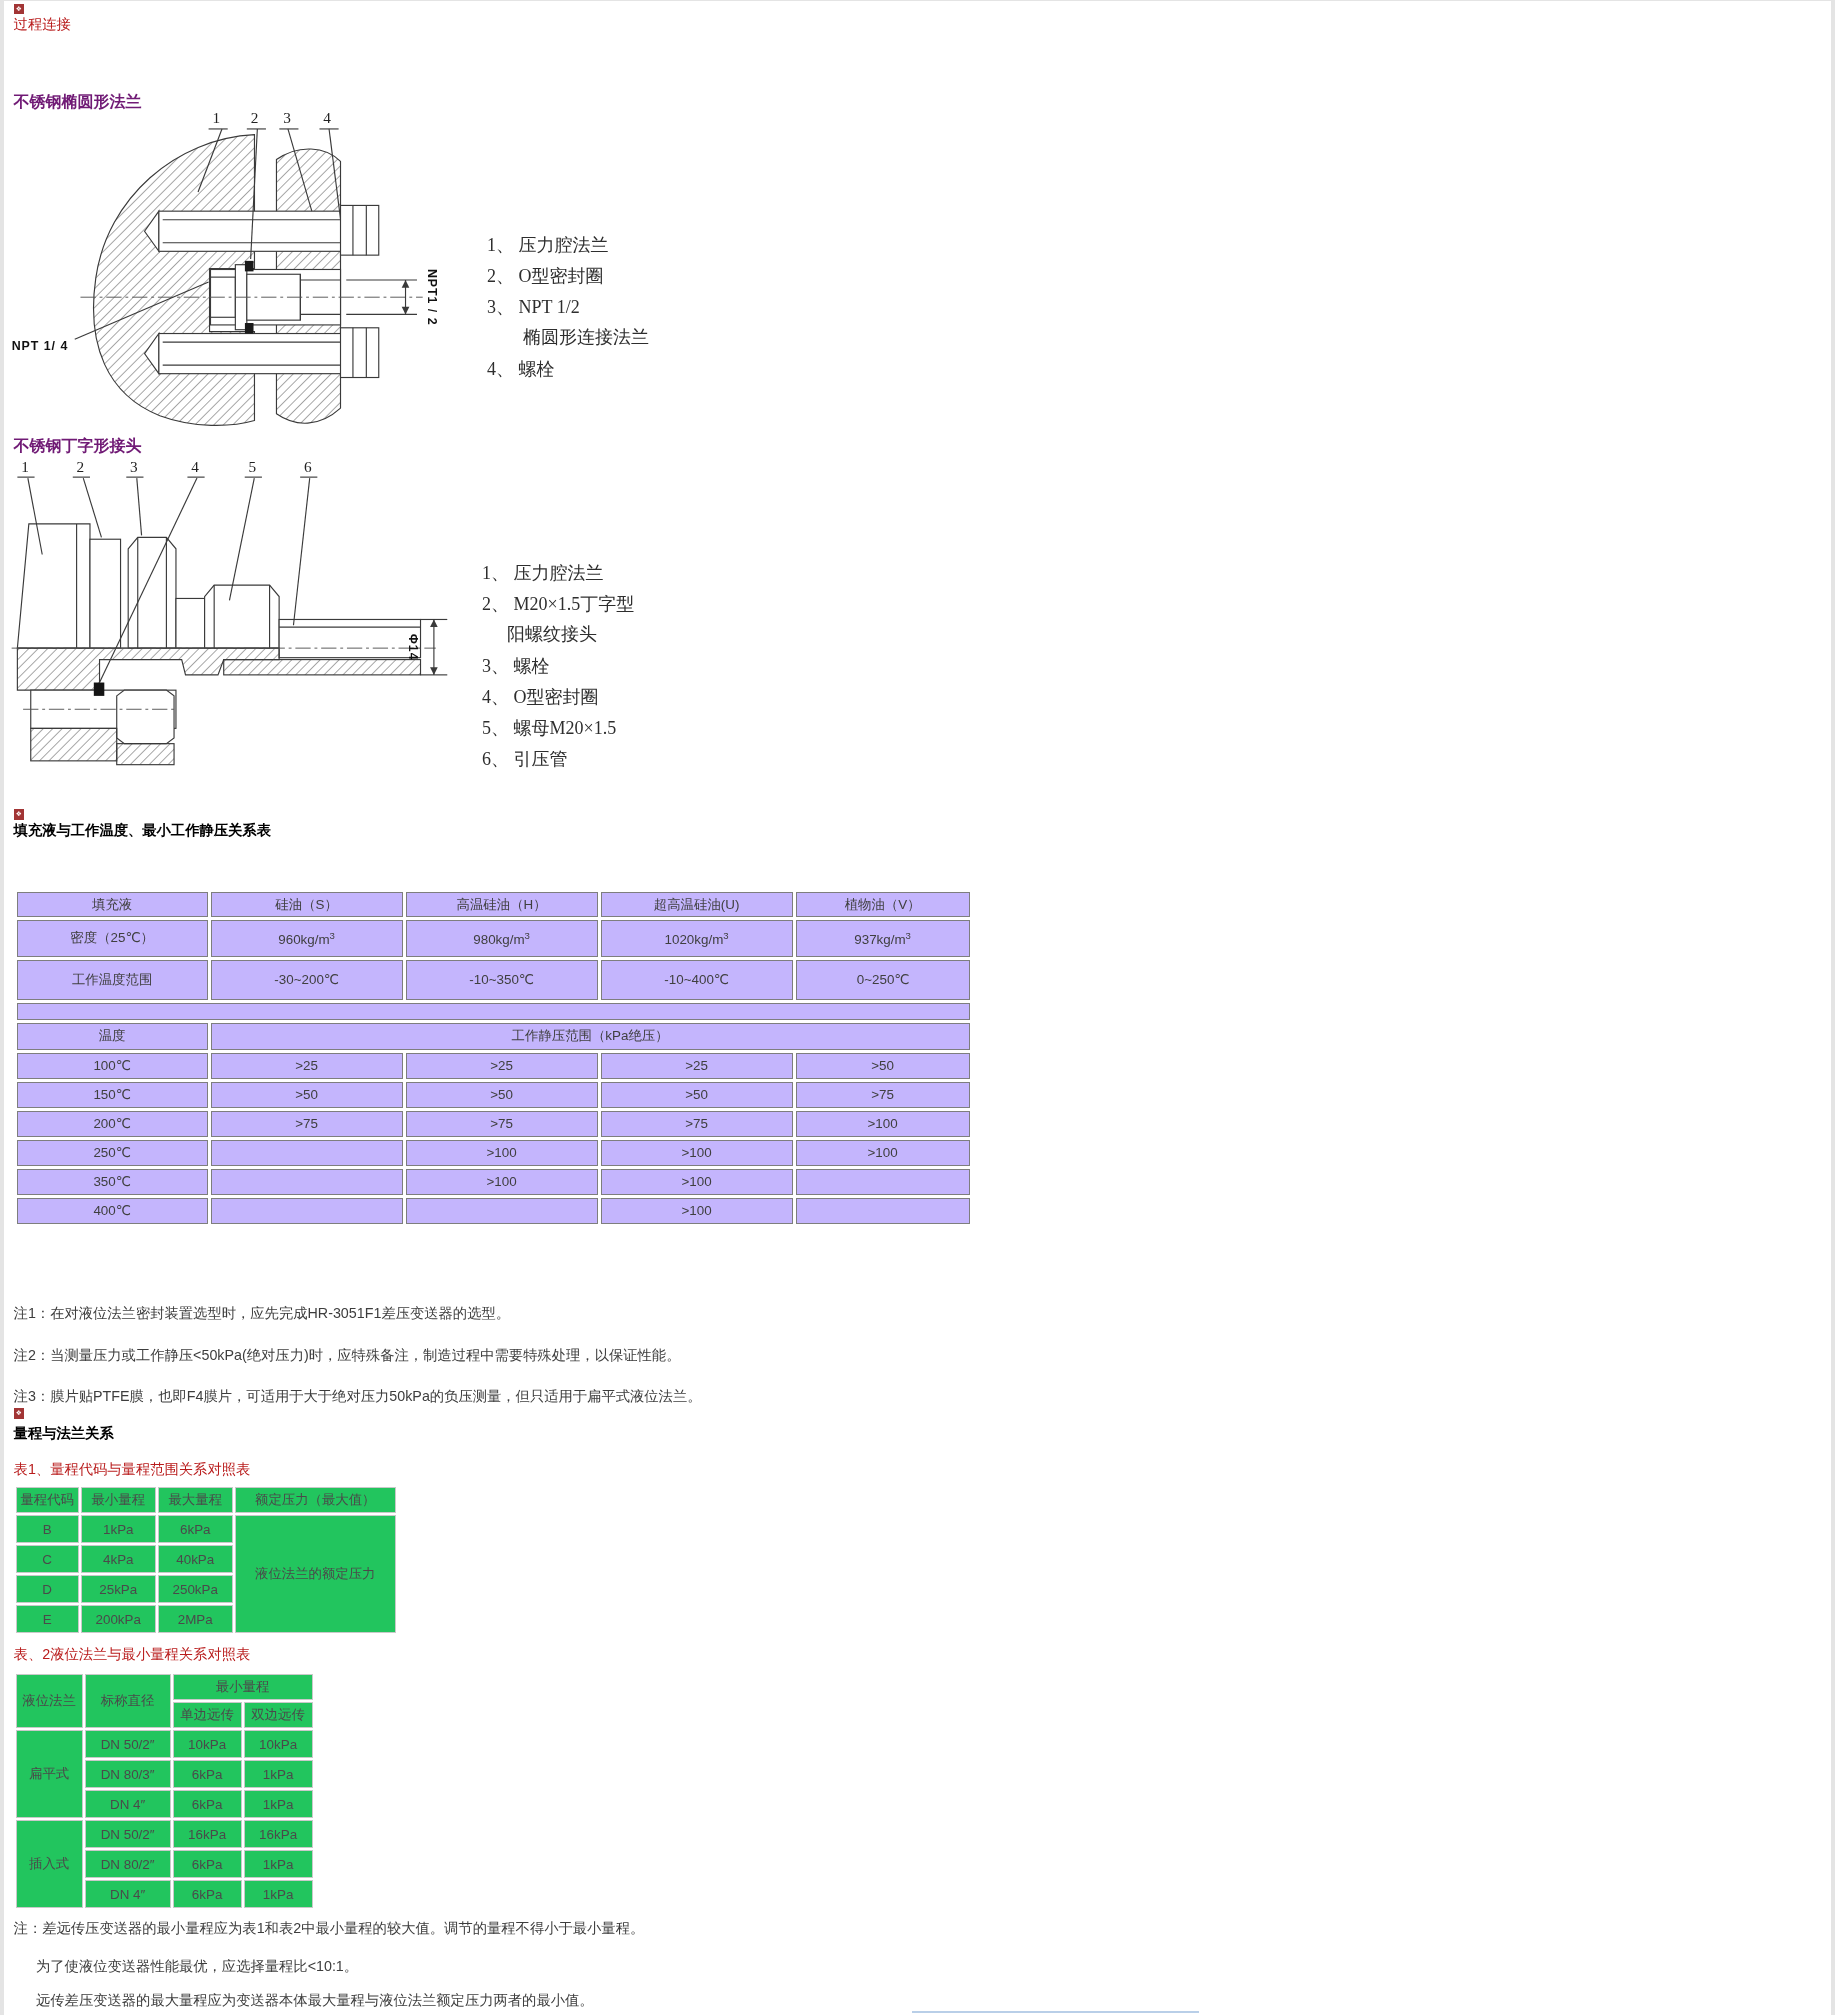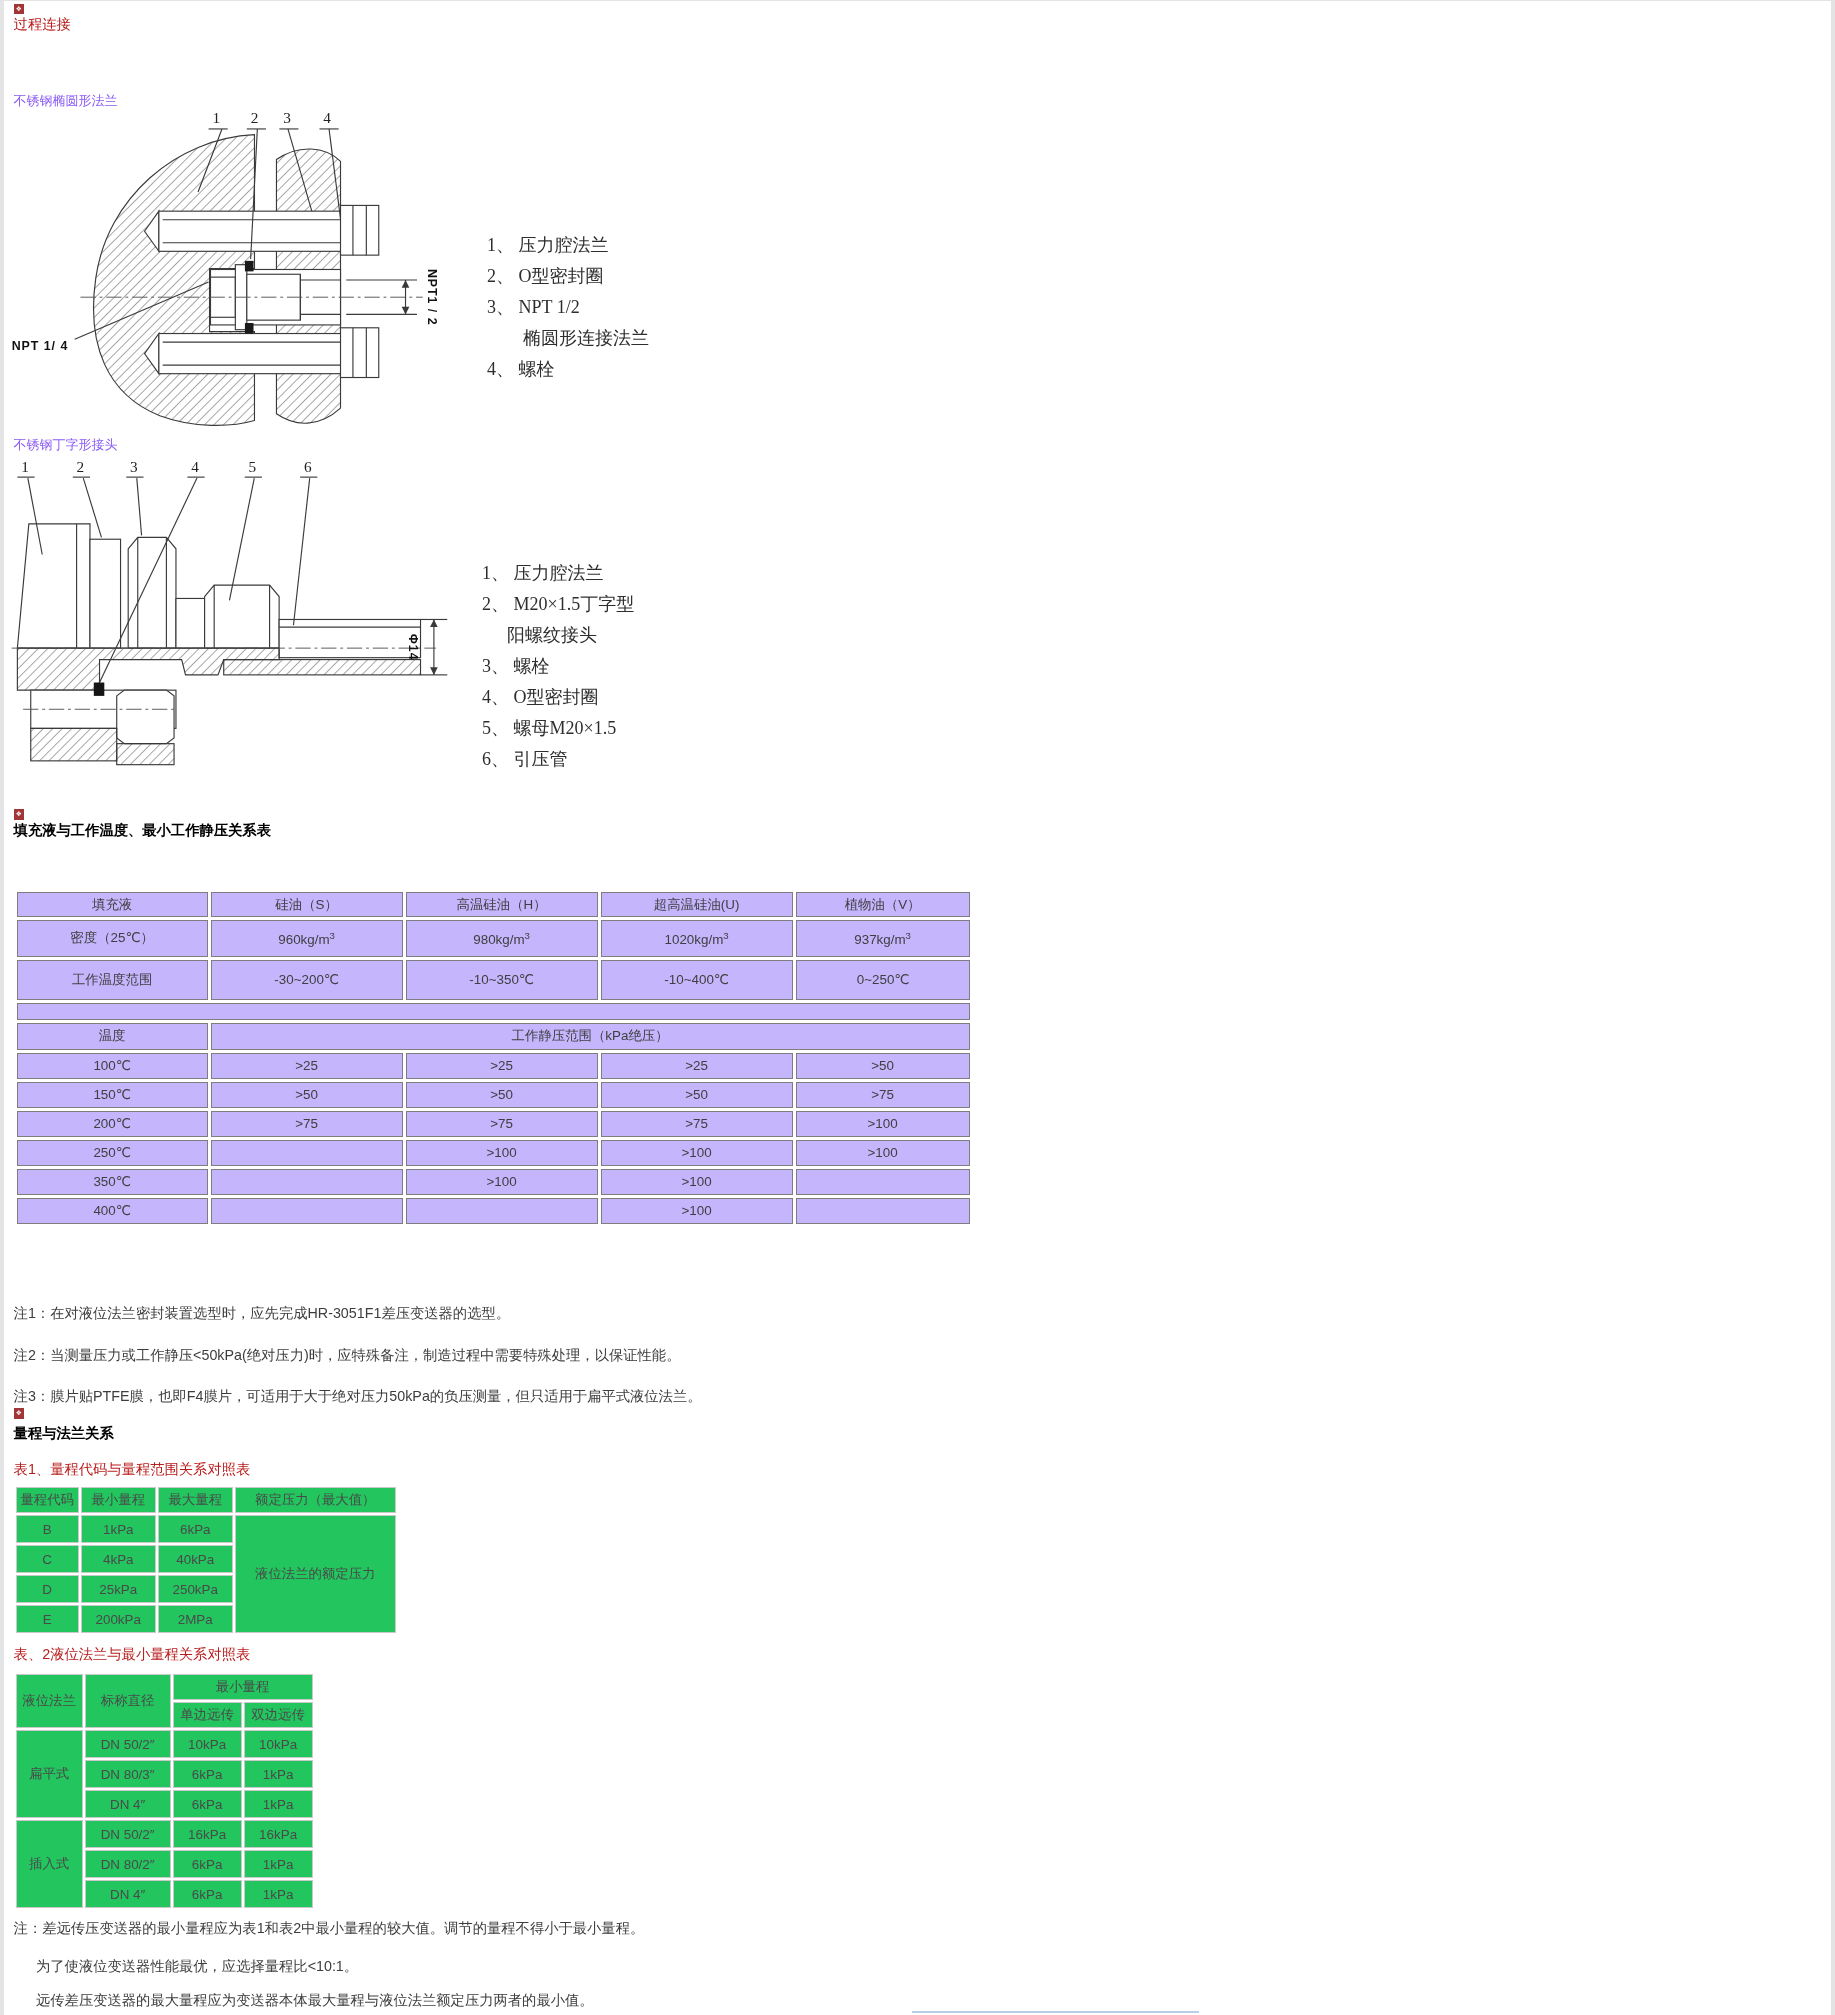--- a/index.html
+++ b/index.html
@@ -3,24 +3,24 @@
 <meta charset="utf-8">
 <style>
   html,body{margin:0;padding:0;background:#fff;}
   .page{position:relative;width:1835px;height:2015px;background:#fff;overflow:hidden;
         font-family:"Liberation Sans","DejaVu Sans",sans-serif;color:#3d3d3d;
         border-left:4.8px solid #e4e4e4;border-right:4.8px solid #e4e4e4;border-top:1.9px solid #e4e4e4;box-sizing:border-box;}
   .abs{position:absolute;}
   .marker{width:10.5px;height:10.5px;background:#a23535;color:#fff;font-size:6.7px;line-height:10.5px;text-align:center;overflow:hidden;}
   .h{font-size:14.3px;font-weight:bold;color:#000000;}
   .t{font-size:14.3px;color:#b91c1c;}
-  .sub{font-size:13px;color:#8b5cf6;}
+  .sub{font-size:16px;color:#701a75;font-weight:bold;}
   .note{font-size:14.3px;color:#3d3d3d;white-space:nowrap;}
   .legend{font-family:"Liberation Serif","DejaVu Serif",serif;font-size:18px;color:#2e2e2e;line-height:31px;white-space:nowrap;}
-  .legend .ind{padding-left:36px;}
+  .legend .ind{padding-left:36px;font-family:Liberation Mono, monospace;}
   .legend2 .ind{padding-left:25px;}
   table{border-collapse:separate;table-layout:fixed;}
   .bigtbl{border-spacing:3.8px;width:959px;}
   .bigtbl td{border:1px solid #7e7e7e;text-align:center;font-size:13.4px;color:#3f3f3f;background:#c4b5fd;padding:1px 1.9px;overflow:hidden;white-space:nowrap;}
   .bigtbl sup{font-size:9.6px;}
   .r1 td{height:21px;} .r2 td{height:32.5px;margin-left:40px;} .r3 td{height:36px;}
   .re td{height:13.4px;} .rh td{height:23px;} .rd td{height:22px;}
   .tl{text-align:center;padding-left:2.9px !important;}
   .smtbl{border-spacing:2.9px;}
   .smtbl td{border:1px solid #c9c9c9;text-align:center;font-size:13.4px;color:#4a4a4a;background:#22c55e;padding:1px 3.8px;height:24px;overflow:hidden;white-space:nowrap;}

